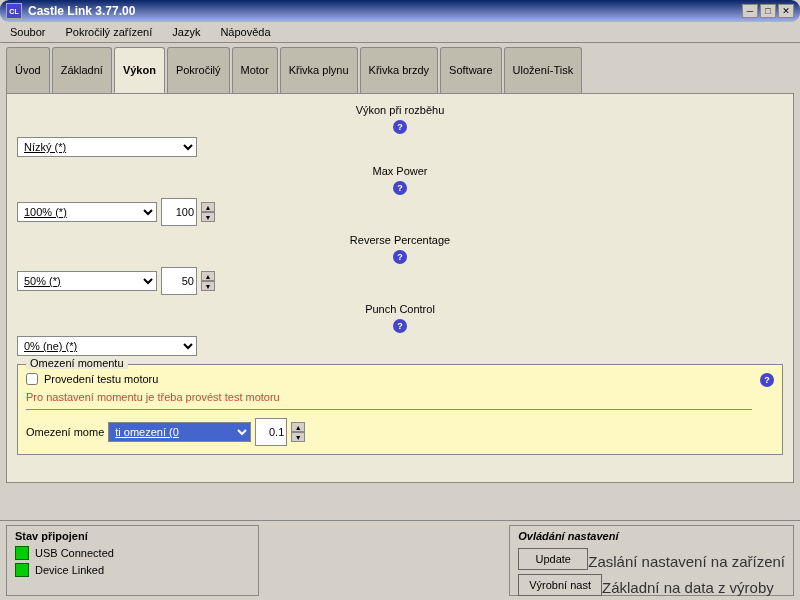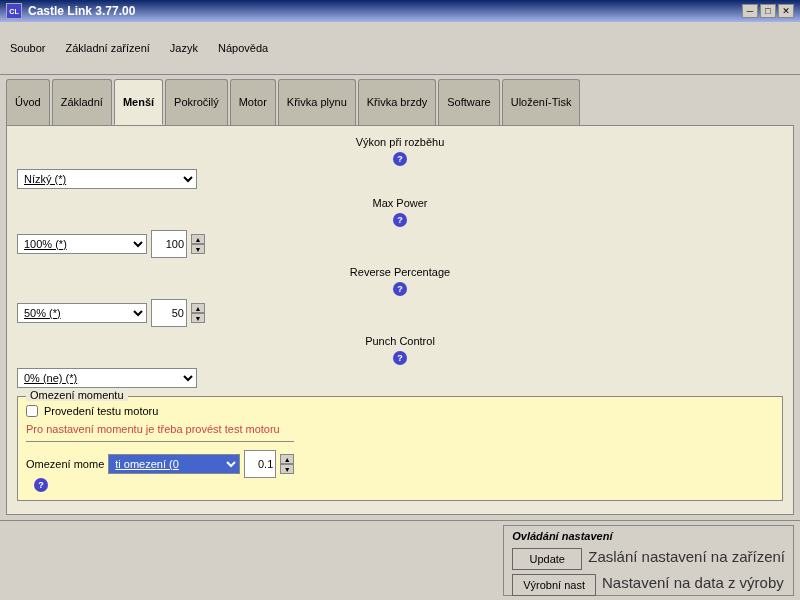--- a/index.html
+++ b/index.html
@@ -14,20 +14,21 @@
 
     
     .title-bar {
       background: linear-gradient(to bottom, #0a246a, #a6b5e8);
       color: white;
       padding: 3px 6px;
       display: flex;
       align-items: center;
       justify-content: space-between;
       height: 22px;
+      border-radius: 9px;
     }
     .title-bar-left {
       display: flex;
       align-items: center;
       gap: 6px;
     }
     .title-icon {
       width: 16px;
       height: 16px;
       background: #4444cc;
@@ -43,21 +44,21 @@
       border: 1px solid #888;
       font-size: 9px;
       display: flex; align-items: center; justify-content: center;
       cursor: pointer;
       color: #000;
     }
 
     
     .menu-bar {
       background: #d4d0c8;
-      padding: 18px 4px;
+      padding: 2px 4px;
       display: flex;
       gap: 8px;
       border-bottom: 1px solid #888;
     }
     .menu-item {
       padding: 2px 6px;
       cursor: pointer;
       font-size: 11px;
     }
 
@@ -123,21 +124,21 @@
     }
     select {
       font-size: 11px;
       padding: 1px 2px;
       background: white;
       border: 1px solid #888;
       height: 20px;
       text-decoration: underline;
     }
     .select-wide { width: 180px; }
-    .select-medium { width: 130px; }
+    .select-medium { width: 140px; }
     .num-input {
       width: 36px;
       height: 28px;
       border: 1px solid #888;
       background: white;
       font-size: 11px;
       padding: 1px 2px;
       text-align: right;
     }
     .spin-btns {
@@ -257,22 +258,21 @@
       align-items: flex-start;
     }
     .control-title {
       font-size: 11px;
       font-weight: bold;
       margin-bottom: 2px;
       font-style: italic;
     }
     .btn-row {
       display: flex;
-      align-items: flex-start;
-      gap: 6px;
+      align-items: flex-end;
     }
     button {
       background: #d4d0c8;
       border: 1px solid #666;
       padding: 2px 10px;
       font-size: 11px;
       cursor: pointer;
       height: 22px;
       min-width: 70px;
     }
@@ -297,29 +297,29 @@
   </div>
   <div class="window-controls">
     <div class="win-btn">─</div>
     <div class="win-btn">□</div>
     <div class="win-btn">✕</div>
   </div>
 </div>
 
 <div class="menu-bar">
   <span class="menu-item">Soubor</span>
-  <span class="menu-item">Základní zařízení</span>
+  <span class="menu-item">Pokročilý zařízení</span>
   <span class="menu-item">Jazyk</span>
   <span class="menu-item">Nápověda</span>
 </div>
 
 <div class="tab-bar">
   <div class="tab">Úvod</div>
   <div class="tab">Základní</div>
-  <div class="tab active">Menší</div>
+  <div class="tab active">Výkon</div>
   <div class="tab">Pokročilý</div>
   <div class="tab">Motor</div>
   <div class="tab">Křivka plynu</div>
   <div class="tab">Křivka brzdy</div>
   <div class="tab">Software</div>
   <div class="tab">Uložení-Tisk</div>
 </div>
 
 <div class="content-wrapper">
   <div class="main-content">
@@ -380,34 +380,34 @@
       <div class="form-control-row">
         <select class="select-wide">
           <option>0% (ne) (*)</option>
         </select>
       </div>
     </div>
 
     <div class="group-box">
       <span class="group-box-title">Omezení momentu</span>
 
-      <div style="display:flex; justify-content:space-between; align-items:flex-start;flex-direction:column;">
+      <div style="display:flex; justify-content:space-between; align-items:flex-start;">
         <div style="flex:1;">
           <div class="checkbox-row">
             <input type="checkbox" style="">
             <span class="inline-label">Provedení testu motoru</span>
           </div>
 
           <div class="warning-text">Pro nastavení momentu je třeba provést test motoru</div>
 
           <hr class="separator">
 
           <div class="form-control-row" style="margin-top:8px;">
             <span class="inline-label">Omezení mome</span>
-            <select style="width:132px; font-size:11px; height:20px; background:#4466cc; color:white;">
+            <select style="width:143px; font-size:11px; height:20px; background:#4466cc; color:white;">
               <option>ti omezení (0</option>
             </select>
             <input class="num-input" type="text" value="0.1" style="width: 32px;">
             <div class="spin-btns">
               <div class="spin-btn">▲</div>
               <div class="spin-btn">▼</div>
             </div>
           </div>
 
         </div>
@@ -415,27 +415,38 @@
           <div class="help-icon">?</div>
         </div>
       </div>
     </div>
 
   </div>
 </div>
 
 <div class="status-bar">
 
+  <div class="status-left">
+    <div class="status-title">Stav připojení</div>
+    <div class="status-row">
+      <div class="status-led"></div>
+      <span>USB Connected</span>
+    </div>
+    <div class="status-row">
+      <div class="status-led"></div>
+      <span>Device Linked</span>
+    </div>
+  </div>
 
   <div style="flex:1;"></div>
 
   <div class="status-right">
     <div class="control-title">Ovládání nastavení</div>
     <div class="btn-row">
       <button>Update</button>
       <span class="btn-desc">Zaslání nastavení na zařízení</span>
     </div>
     <div class="btn-row">
       <button>Výrobní nast</button>
-      <span class="btn-desc">Nastavení na data z výroby</span>
+      <span class="btn-desc">Základní na data z výroby</span>
     </div>
   </div>
 </div>
 
 </body></html>

